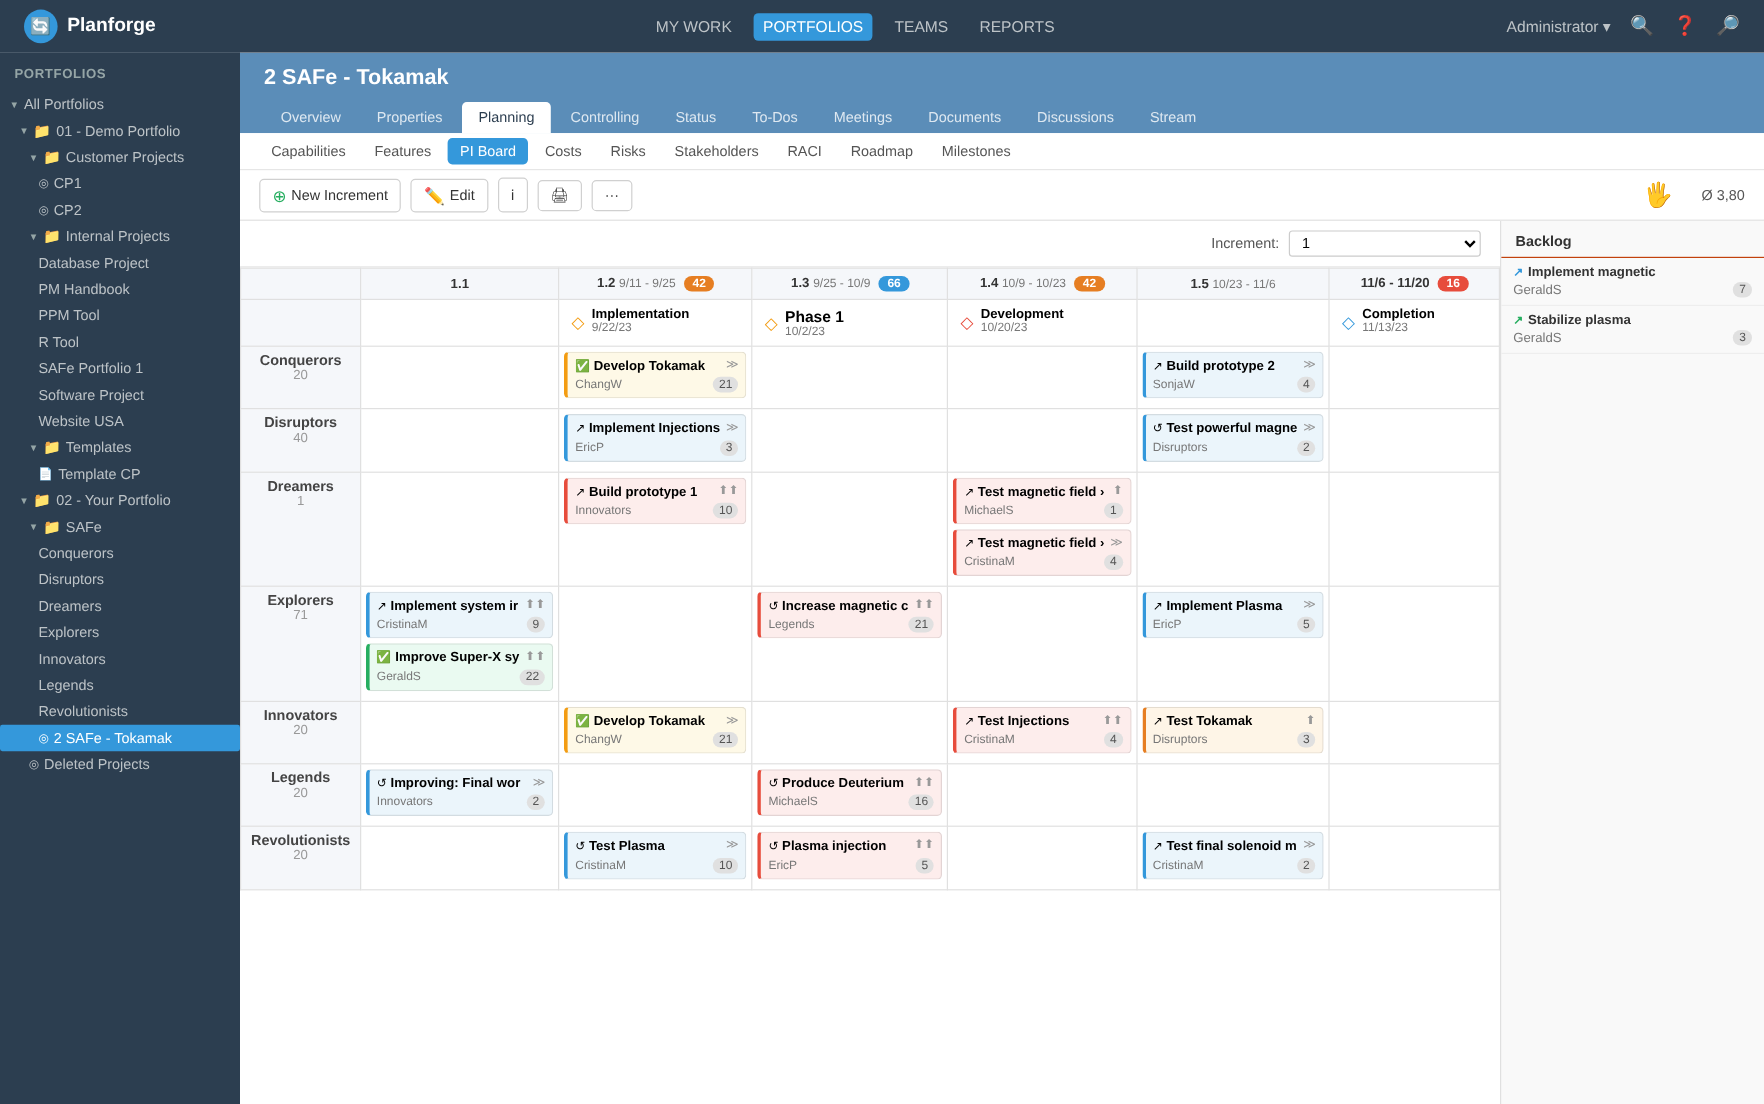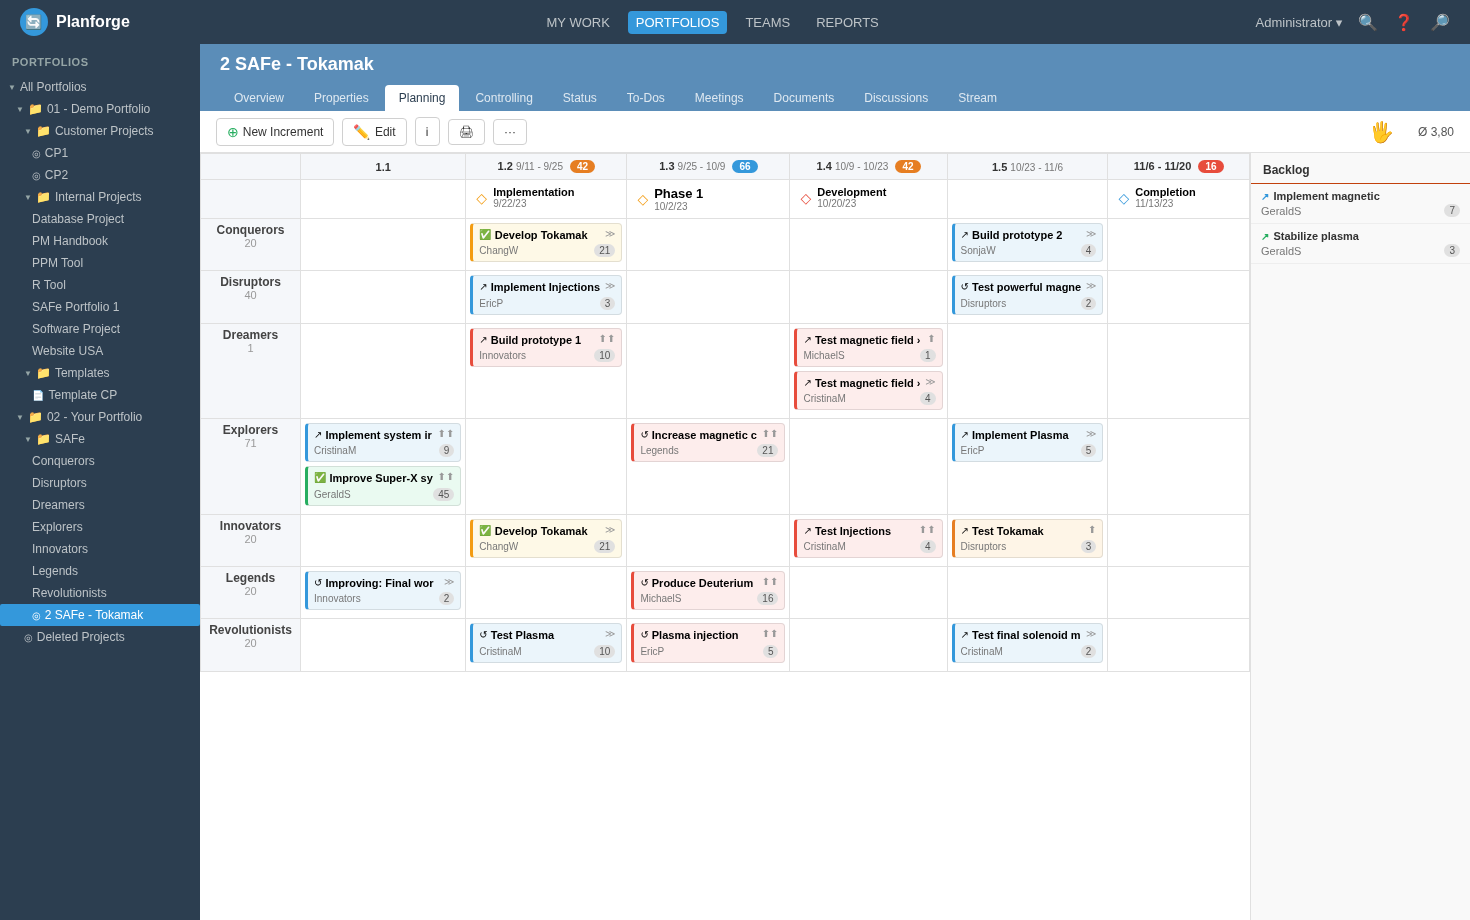--- a/index.html
+++ b/index.html
@@ -511,20 +511,31 @@
         <div class="page-tab">Controlling</div>
         <div class="page-tab">Status</div>
         <div class="page-tab">To-Dos</div>
         <div class="page-tab">Meetings</div>
         <div class="page-tab">Documents</div>
         <div class="page-tab">Discussions</div>
         <div class="page-tab">Stream</div>
       </div>
     </div>
 
+    <div class="sub-toolbar">
+      <div class="sub-tab">Capabilities</div>
+      <div class="sub-tab">Features</div>
+      <div class="sub-tab active">PI Board</div>
+      <div class="sub-tab">Costs</div>
+      <div class="sub-tab">Risks</div>
+      <div class="sub-tab">Stakeholders</div>
+      <div class="sub-tab">RACI</div>
+      <div class="sub-tab">Roadmap</div>
+      <div class="sub-tab">Milestones</div>
+    </div>
 
     <div class="action-toolbar">
       <button class="action-btn">
         <span class="action-btn-icon green">⊕</span>
         <span>New Increment</span>
       </button>
       <button class="action-btn">
         <span class="action-btn-icon">✏️</span>
         <span>Edit</span>
       </button>
@@ -538,20 +549,26 @@
         <span>···</span>
       </button>
       <div class="spacer"></div>
       <span class="hand-icon">🖐</span>
       <span class="avg-badge">Ø 3,80</span>
     </div>
 
     <div class="pi-board-container">
       <div class="pi-board-main">
 
+        <div class="increment-selector">
+          <label>Increment:</label>
+          <select class="increment-select">
+            <option>1</option>
+          </select>
+        </div>
 
         <table class="pi-grid">
           <thead>
             <tr>
               <th class="row-header"></th>
               <th>
                 <div class="sprint-col-header">1.1</div>
               </th>
               <th>
                 <div class="sprint-col-header">1.2 <span style="font-weight:normal;font-size:10px;color:#777;">9/11 - 9/25</span> <span class="pi-header-badge orange">42</span></div>
@@ -750,21 +767,21 @@
                   </div>
                 </div>
                 <div class="pi-card green">
                   <div class="pi-card-header">
                     <span class="pi-card-icon">✅</span>
                     <span class="pi-card-title">Improve Super-X sy</span>
                     <span class="pi-card-arrows">⬆⬆</span>
                   </div>
                   <div class="pi-card-footer">
                     <span class="pi-card-user">GeraldS</span>
-                    <span class="pi-card-count">45</span>
+                    <span class="pi-card-count">22</span>
                   </div>
                 </div>
               </td>
               <td></td>
               <td>
                 <div class="pi-card red">
                   <div class="pi-card-header">
                     <span class="pi-card-icon">↺</span>
                     <span class="pi-card-title">Increase magnetic c</span>
                     <span class="pi-card-arrows">⬆⬆</span>

